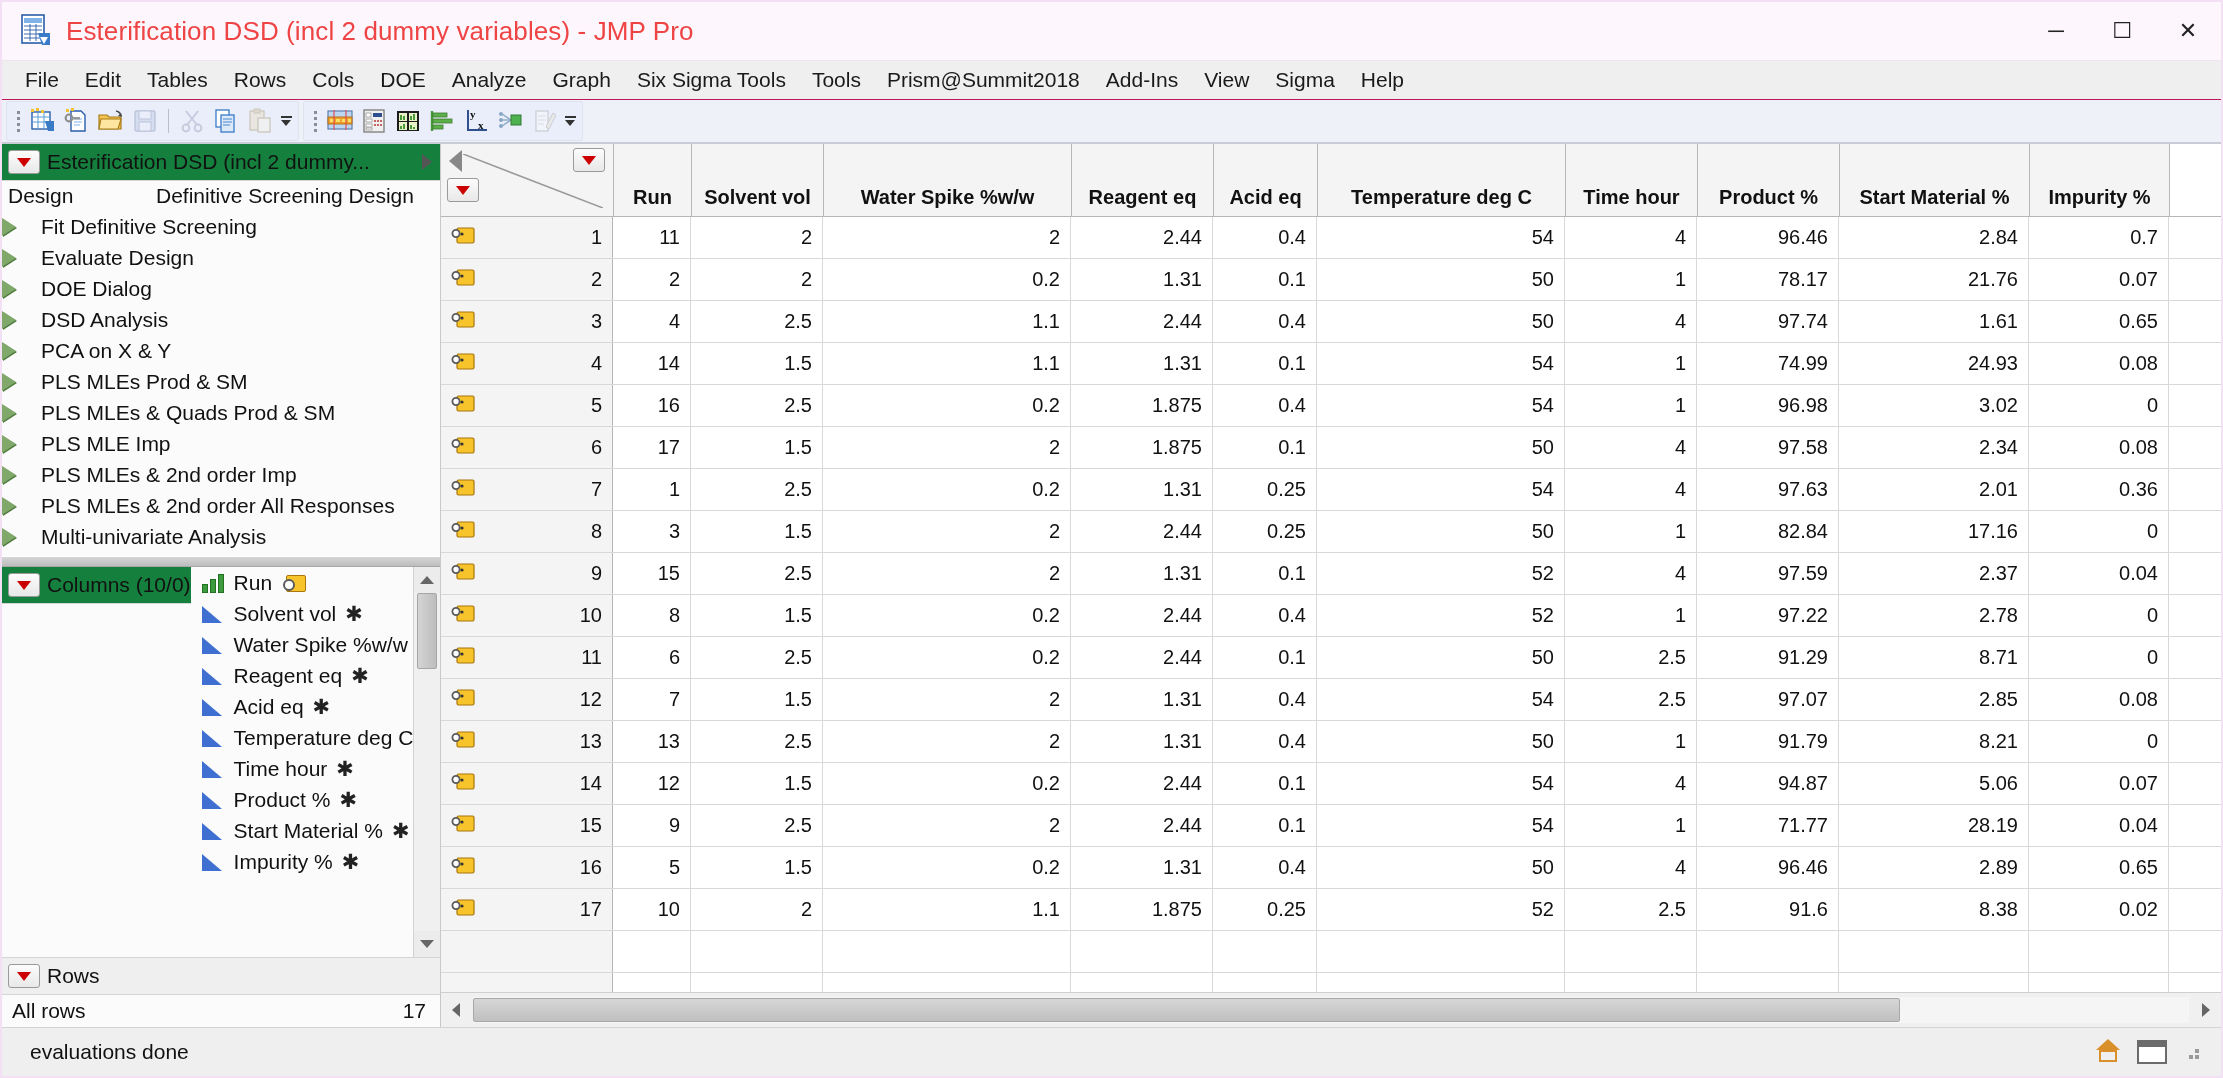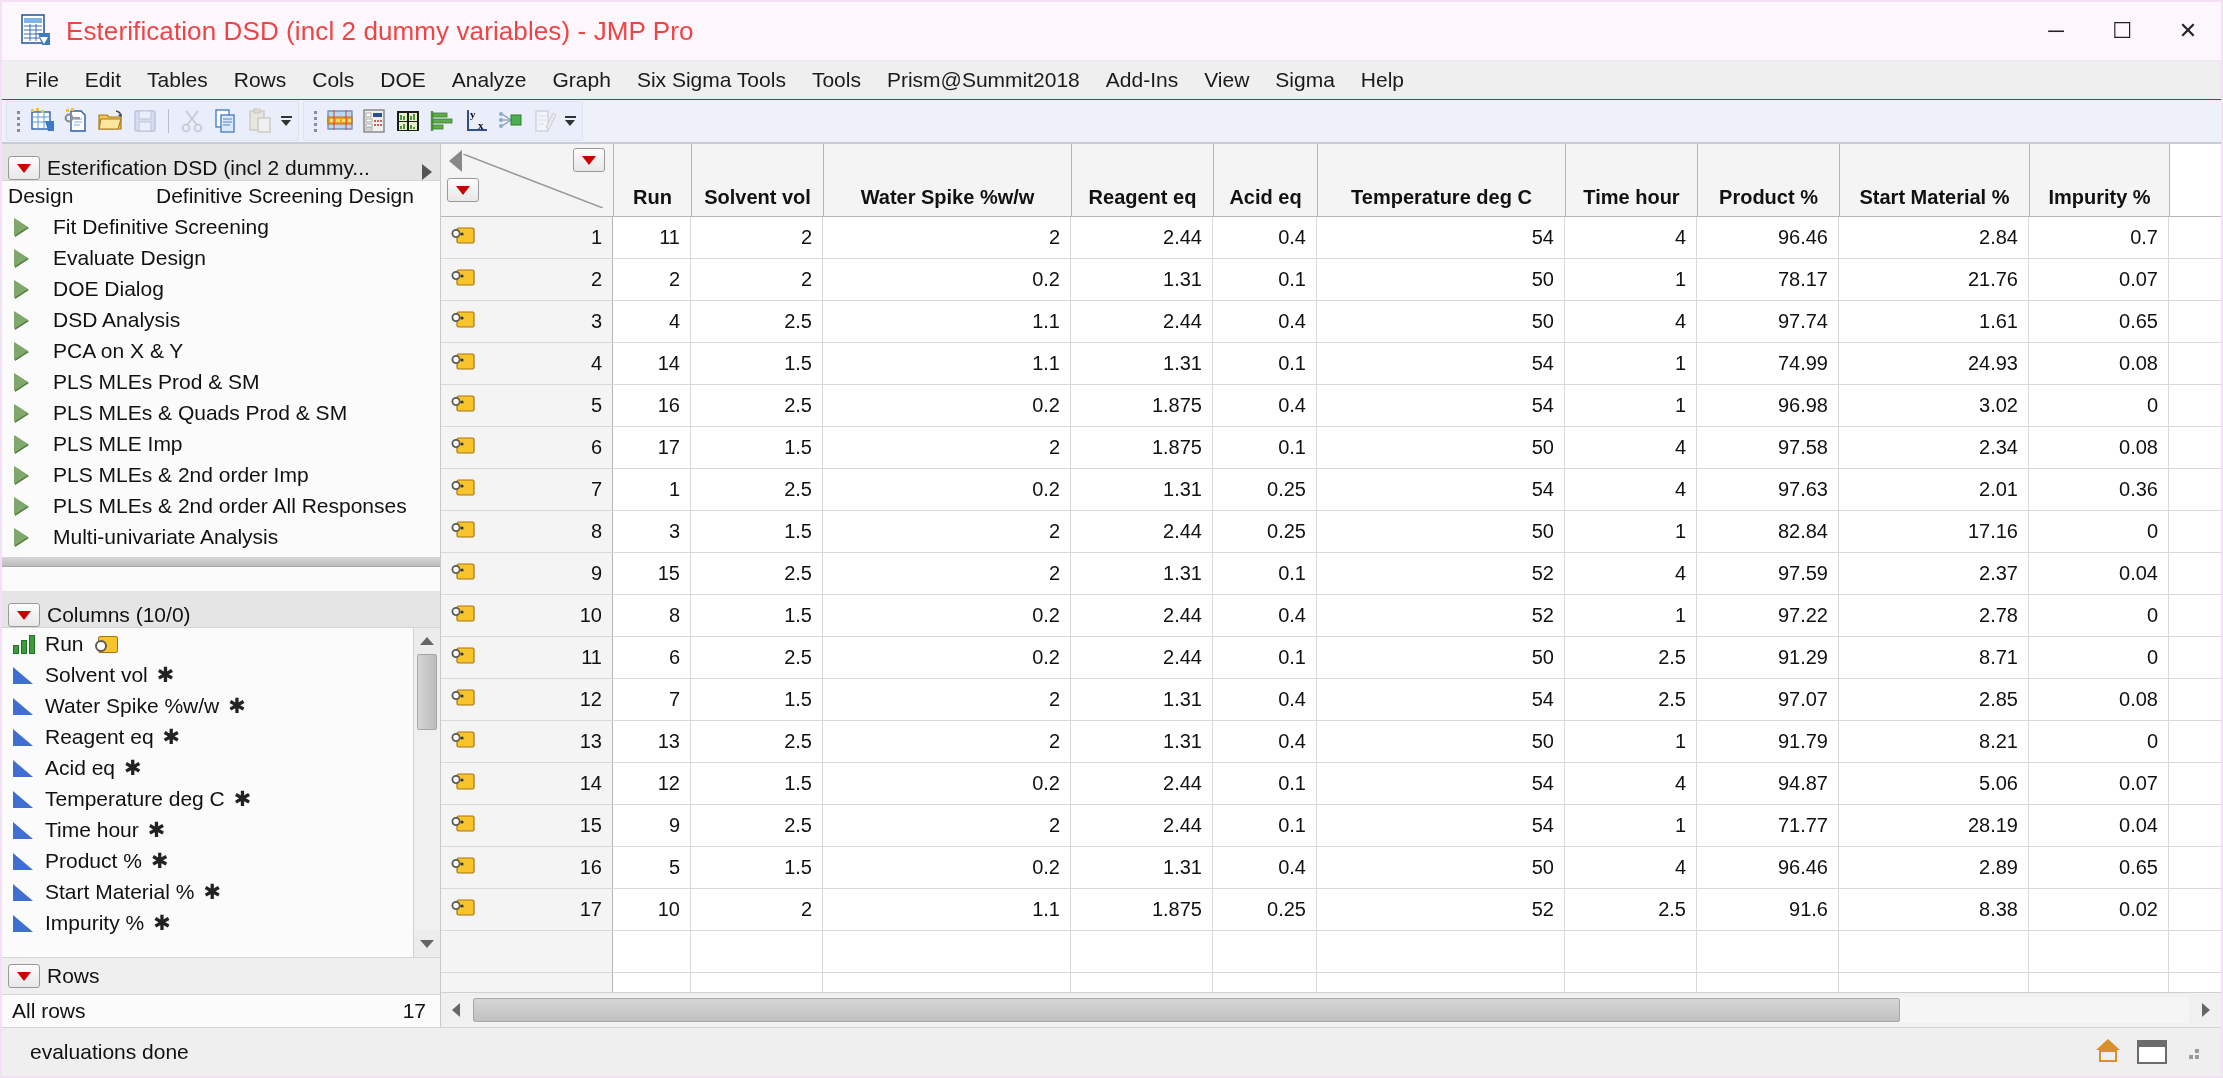--- a/index.html
+++ b/index.html
@@ -42,44 +42,44 @@
   .tmore i{display:block;width:11px;height:2px;background:#333;}
   .tmore b{display:block;width:0;height:0;border-left:5px solid transparent;
            border-right:5px solid transparent;border-top:6px solid #333;}
 
   
   .workarea{flex:1 1 auto;display:flex;min-height:0;background:#fff;}
 
   
   .leftpanel{width:438px;flex:0 0 438px;display:flex;flex-direction:column;
              background:#fbfbfb;border-right:1px solid #c8c8c8;min-height:0;}
-  .panel-head{display:flex;align-items:flex-end;height:36px;flex:0 0 36px;
-              background:#e5e5e5;border-bottom:1px solid #d5d5d5;padding-left:6px;gap:7px;}
+  .panel-head{display:flex;align-items:center;height:36px;flex:0 0 36px;
+              background:#15803d;border-bottom:1px solid #d5d5d5;padding-left:6px;gap:7px;}
   .redtri{width:30px;height:22px;border:1px solid #9a9a9a;border-radius:3px;
           background:linear-gradient(#fcfcfc,#e8e8e8);display:flex;align-items:center;
           justify-content:center;flex:0 0 30px;}
   .redtri b{display:block;width:0;height:0;border-left:7px solid transparent;
             border-right:7px solid transparent;border-top:9px solid #cc0000;}
   .panel-head-title{font-size:21px;color:#111;white-space:nowrap;overflow:hidden;
                     text-overflow:ellipsis;flex:1 1 auto;}
   .panel-arrow{width:26px;flex:0 0 26px;display:flex;align-items:center;justify-content:center;}
   .panel-arrow b{display:block;width:0;height:0;border-top:8px solid transparent;
                  border-bottom:8px solid transparent;border-left:10px solid #555;}
 
   .design-row{display:flex;align-items:center;height:30px;flex:0 0 30px;padding-left:6px;font-size:21px;color:#111;}
   .design-row .lbl{width:148px;flex:0 0 148px;}
   .scripts{flex:0 0 auto;padding-bottom:4px;}
-  .script-row{display:flex;align-items:center;height:31px;padding-left:12px;font-size:21px;color:#111;gap:11px;}
+  .script-row{display:flex;align-items:center;height:31px;padding-left:0;font-size:21px;color:#111;gap:11px;}
   .gtri{width:0;height:0;border-top:9px solid transparent;border-bottom:9px solid transparent;
         border-left:14px solid #7fa86a;flex:0 0 14px;filter:drop-shadow(1px 1px 0 #4d7a3a);}
 
   .splitter{height:9px;flex:0 0 9px;background:linear-gradient(#d6d6d6,#bdbdbd);
             border-top:1px solid #fff;border-bottom:1px solid #a8a8a8;}
 
-  .cols-wrap{flex:1 1 auto;display:flex;flex-direction:column;min-height:0;margin-top:24px;}
+  .cols-wrap{flex:1 1 auto;display:flex;flex-direction:row;min-height:0;}
   .cols-list{flex:1 1 auto;overflow:hidden;position:relative;background:#fbfbfb;}
   .col-row{display:flex;align-items:center;height:31px;padding-left:10px;font-size:21px;color:#111;gap:9px;}
   .ico-bar{width:24px;height:20px;flex:0 0 24px;position:relative;}
   .ico-bar i{position:absolute;bottom:0;width:6px;background:#3c9b3c;border:1px solid #227022;box-sizing:border-box;}
   .ico-cont{width:24px;height:20px;flex:0 0 24px;position:relative;}
   .ico-cont:before{content:"";position:absolute;left:1px;bottom:1px;width:0;height:0;
       border-left:20px solid #3f6fd0;border-top:17px solid transparent;}
   .star{font-size:21px;color:#222;line-height:1;}
   .lockico{width:26px;height:20px;flex:0 0 26px;position:relative;}
   .lockico:before{content:"";position:absolute;left:5px;top:2px;width:18px;height:15px;

